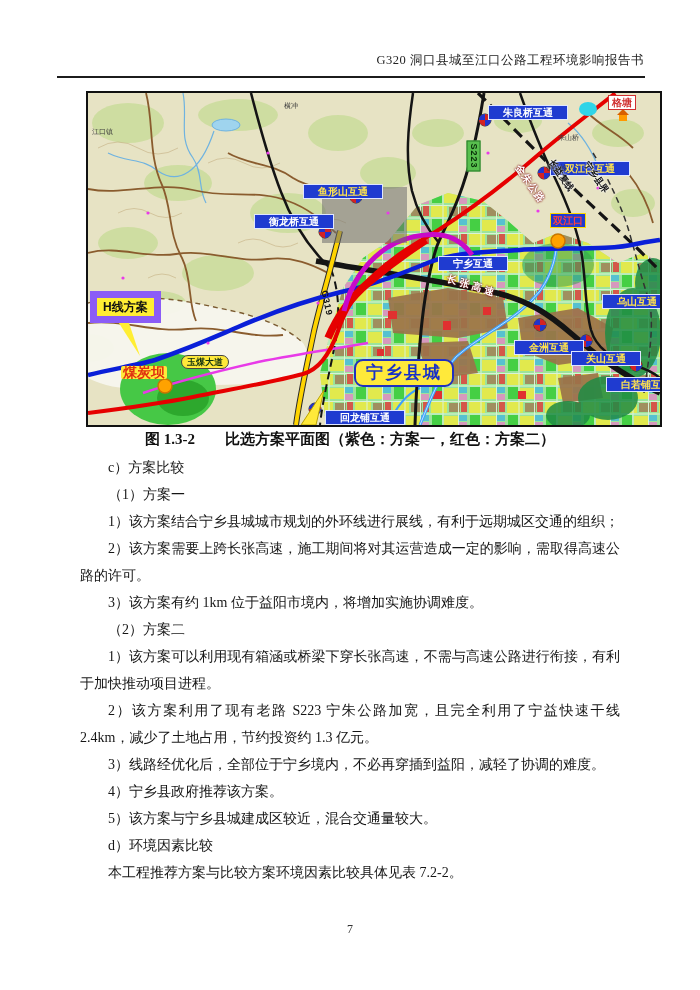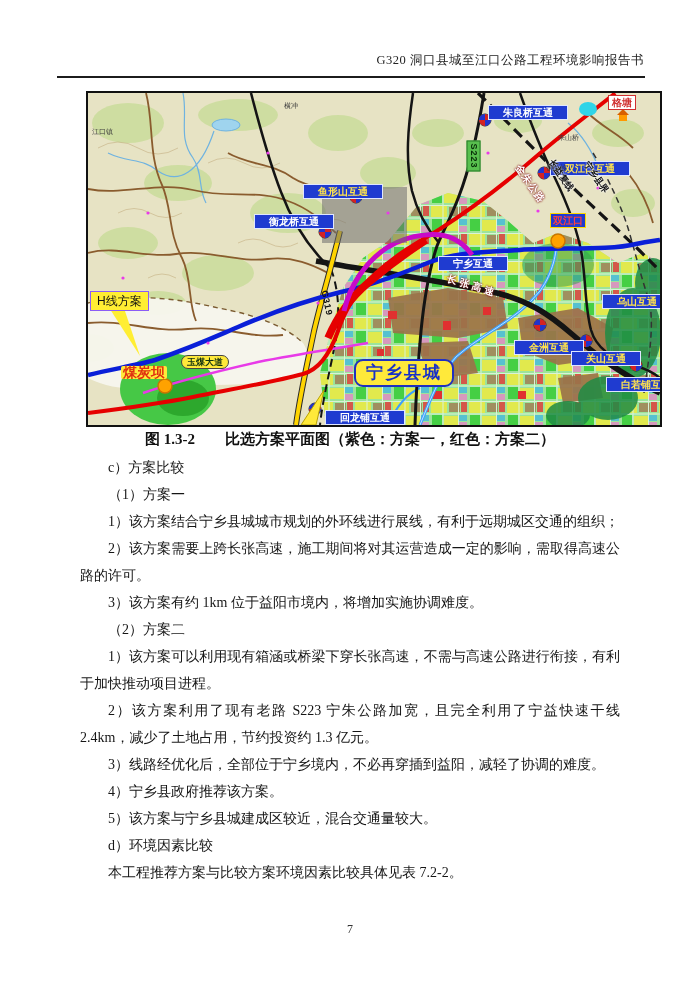--- a/index.html
+++ b/index.html
@@ -11,21 +11,21 @@
               overflow:hidden;background:#e7e3c4;}
   .map-figure svg{position:absolute;left:0;top:0;}
   .mlbl{position:absolute;white-space:nowrap;font-family:"Liberation Sans",sans-serif;z-index:5;}
   .ic{background:#1f3bd0;border:1px solid #dfe6ff;color:#fff;font-size:10px;font-weight:bold;padding:0 14px;line-height:13px;}
   .ic.yel{color:#ffe34d;}
   .town-blue{background:#1f3bd0;border:1.5px solid #ffd700;color:#ff4040;font-size:10px;font-weight:bold;padding:0 2px;line-height:13px;}
   .getang{background:#fff;border:1.5px solid #d03030;color:#d03030;font-weight:bold;font-size:10px;padding:0 3px;line-height:13px;}
   .meitanba{background:#ffe93a;color:#e03010;font-weight:bold;font-size:14px;padding:0 2px;line-height:13px;border-radius:2px;}
   .road-yellow{background:#ffe93a;border:1px solid #444;border-radius:7px;color:#103010;font-weight:bold;font-size:9px;padding:0 5px;line-height:12px;}
   .city{background:#ffe93a;border:2px solid #2030c0;border-radius:9px;color:#1830c8;font-weight:bold;font-size:17px;padding:1px 10px;line-height:22px;letter-spacing:2px;}
-  .hline{background:#ffee33;border:1px solid #8b5cf6;color:#111;font-weight:normal;font-size:12px;padding:1px 6px;line-height:16px;}
+  .hline{background:#ffee33;border:7px solid #8b5cf6;color:#111;font-weight:bold;font-size:12px;padding:1px 6px;line-height:16px;}
   .hline-pointer{position:absolute;left:20px;top:217px;width:32px;height:46px;background:#ffee33;
                  clip-path:polygon(8% 0,100% 100%,52% 0);z-index:4;}
   .s223{background:#58c04e;border:1px solid #2a7a2a;color:#0a320a;font-weight:bold;font-size:9px;padding:1px 2px;line-height:10px;letter-spacing:1px;}
   .rot-white{color:#fff;font-weight:bold;font-size:10px;text-shadow:0 0 2px #801010,0 0 2px #801010;}
   .rot-dark{color:#111;font-weight:bold;font-size:9px;text-shadow:0 0 2px #fff,0 0 2px #fff;}
   .g319t{color:#111;font-weight:bold;font-size:9px;letter-spacing:1px;}
   .topo{color:#3c3c3c;font-size:7px;}
   .caption{position:absolute;top:430px;left:0;width:700px;text-align:center;font-weight:bold;font-size:15px;color:#111;}
   .body-text{position:absolute;left:80px;top:454px;width:540px;font-size:14px;line-height:27px;
              text-align:justify;color:#151515;}

